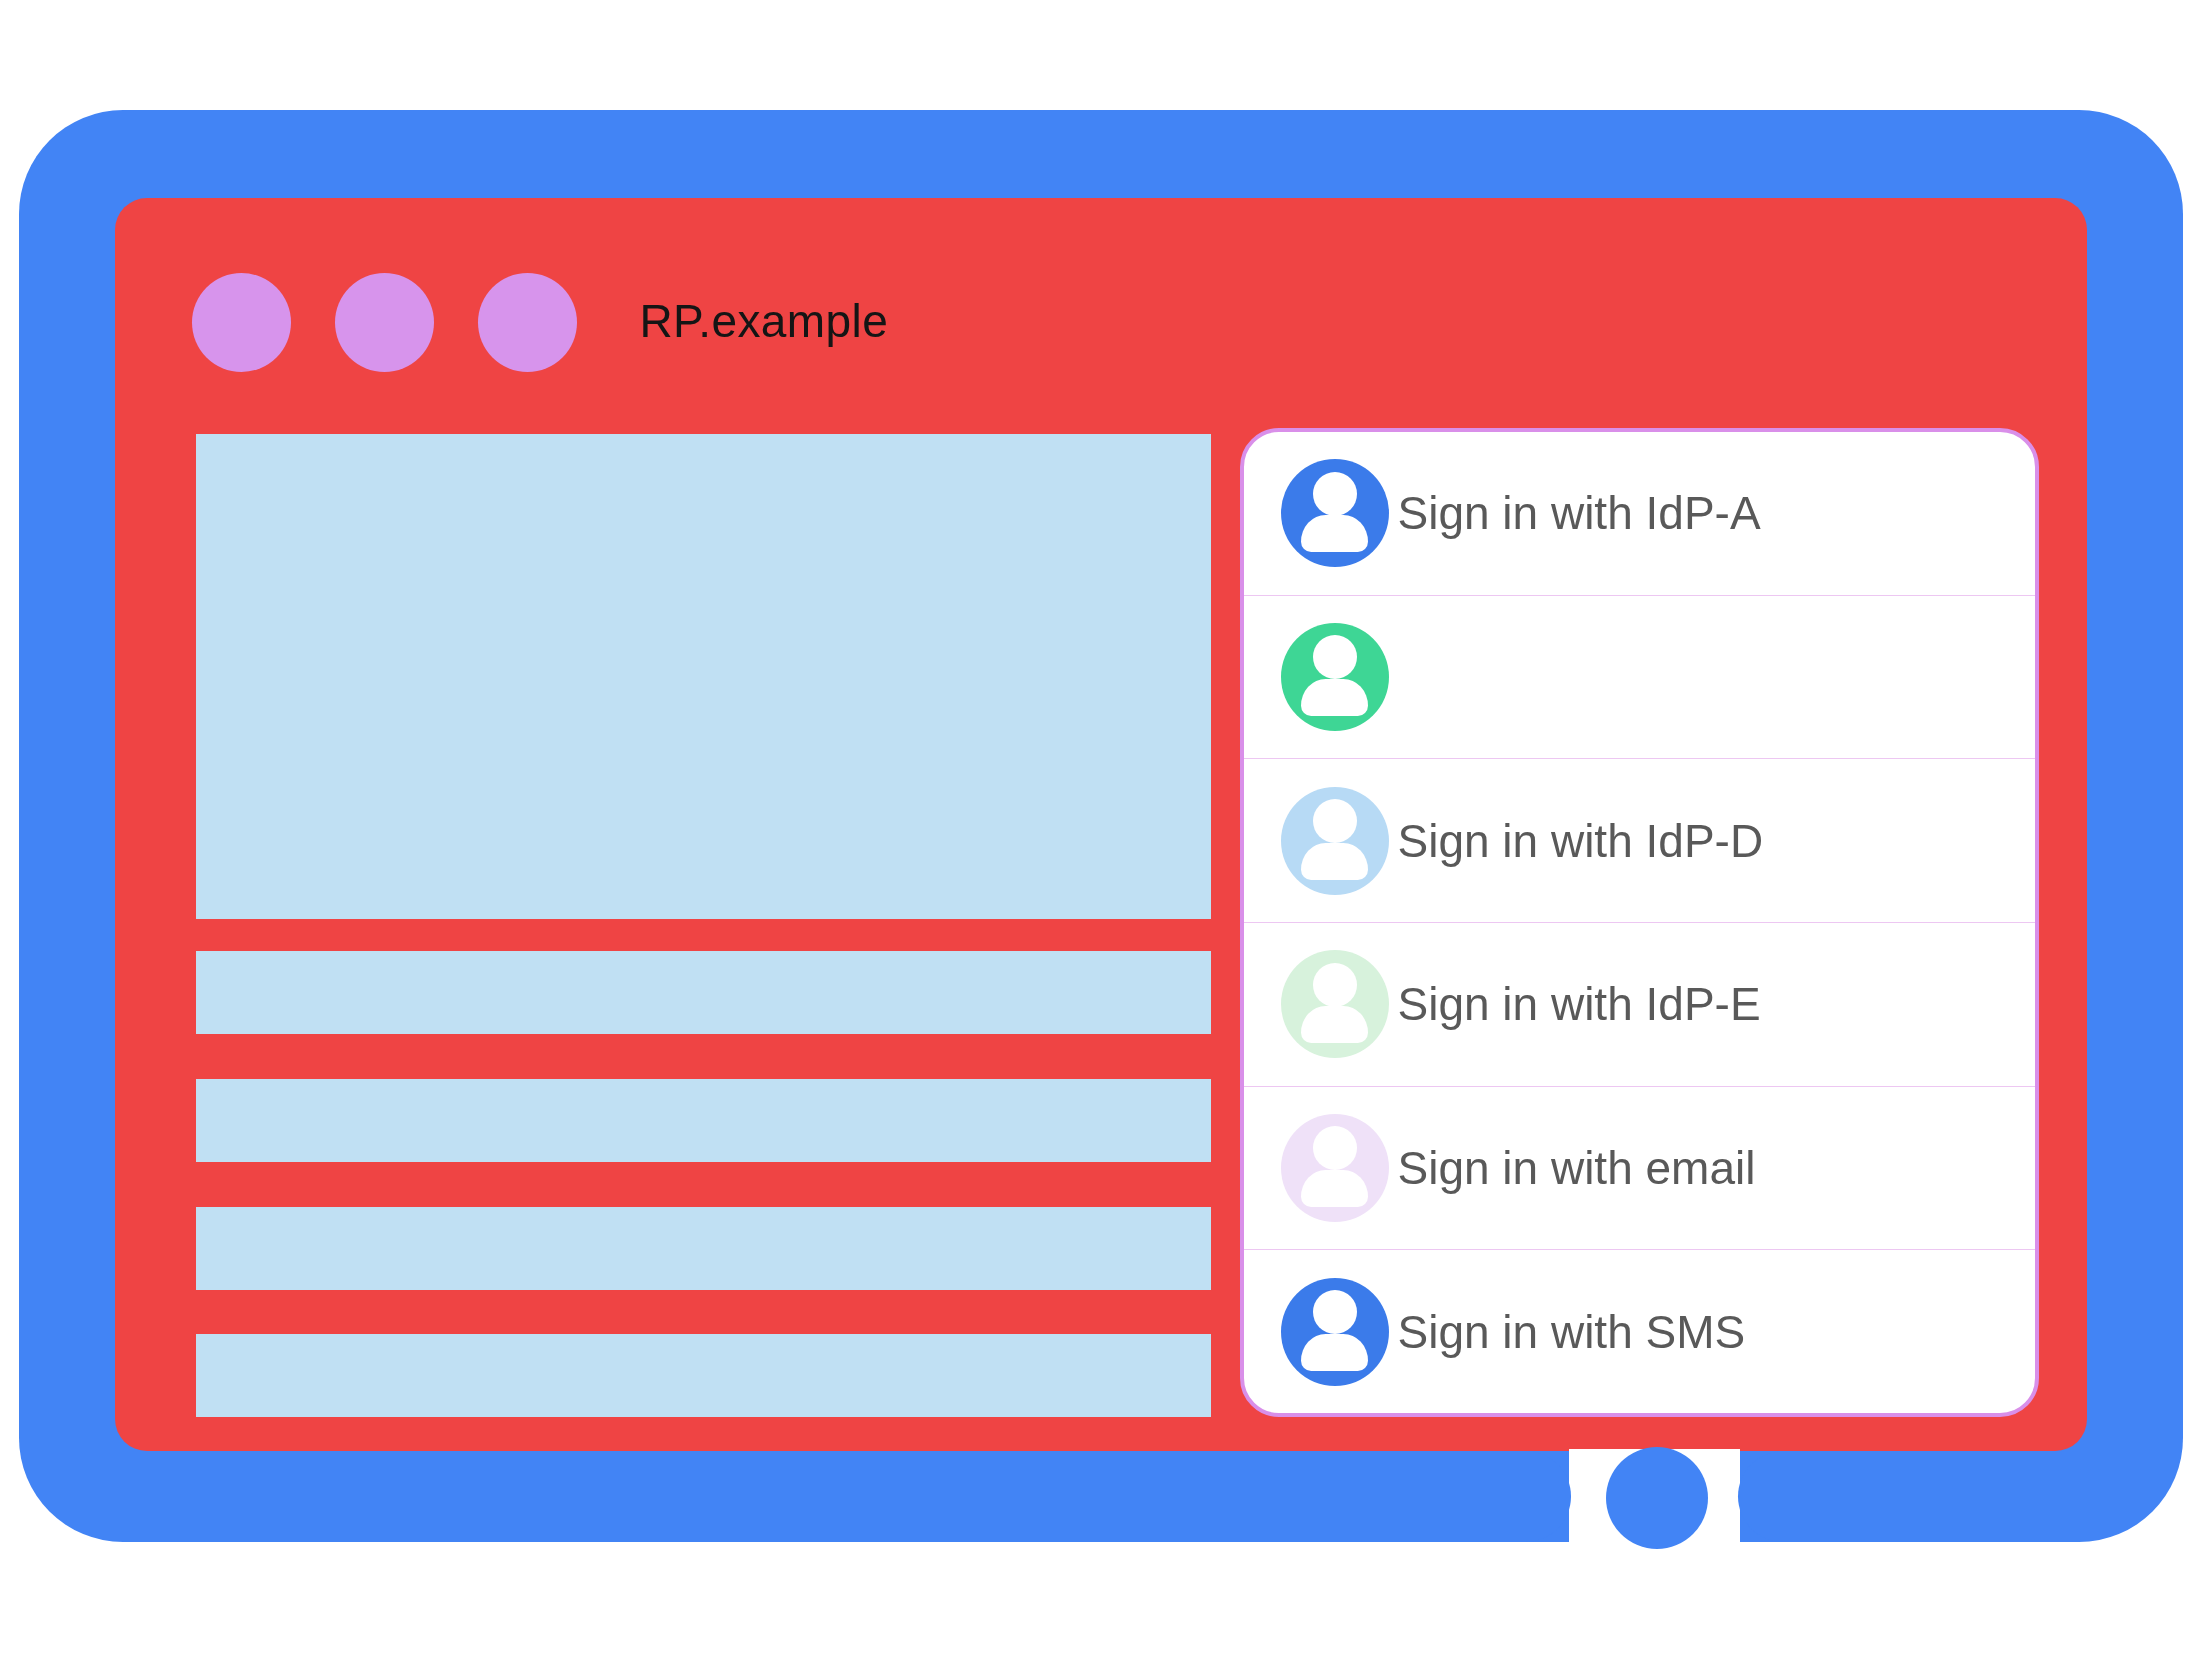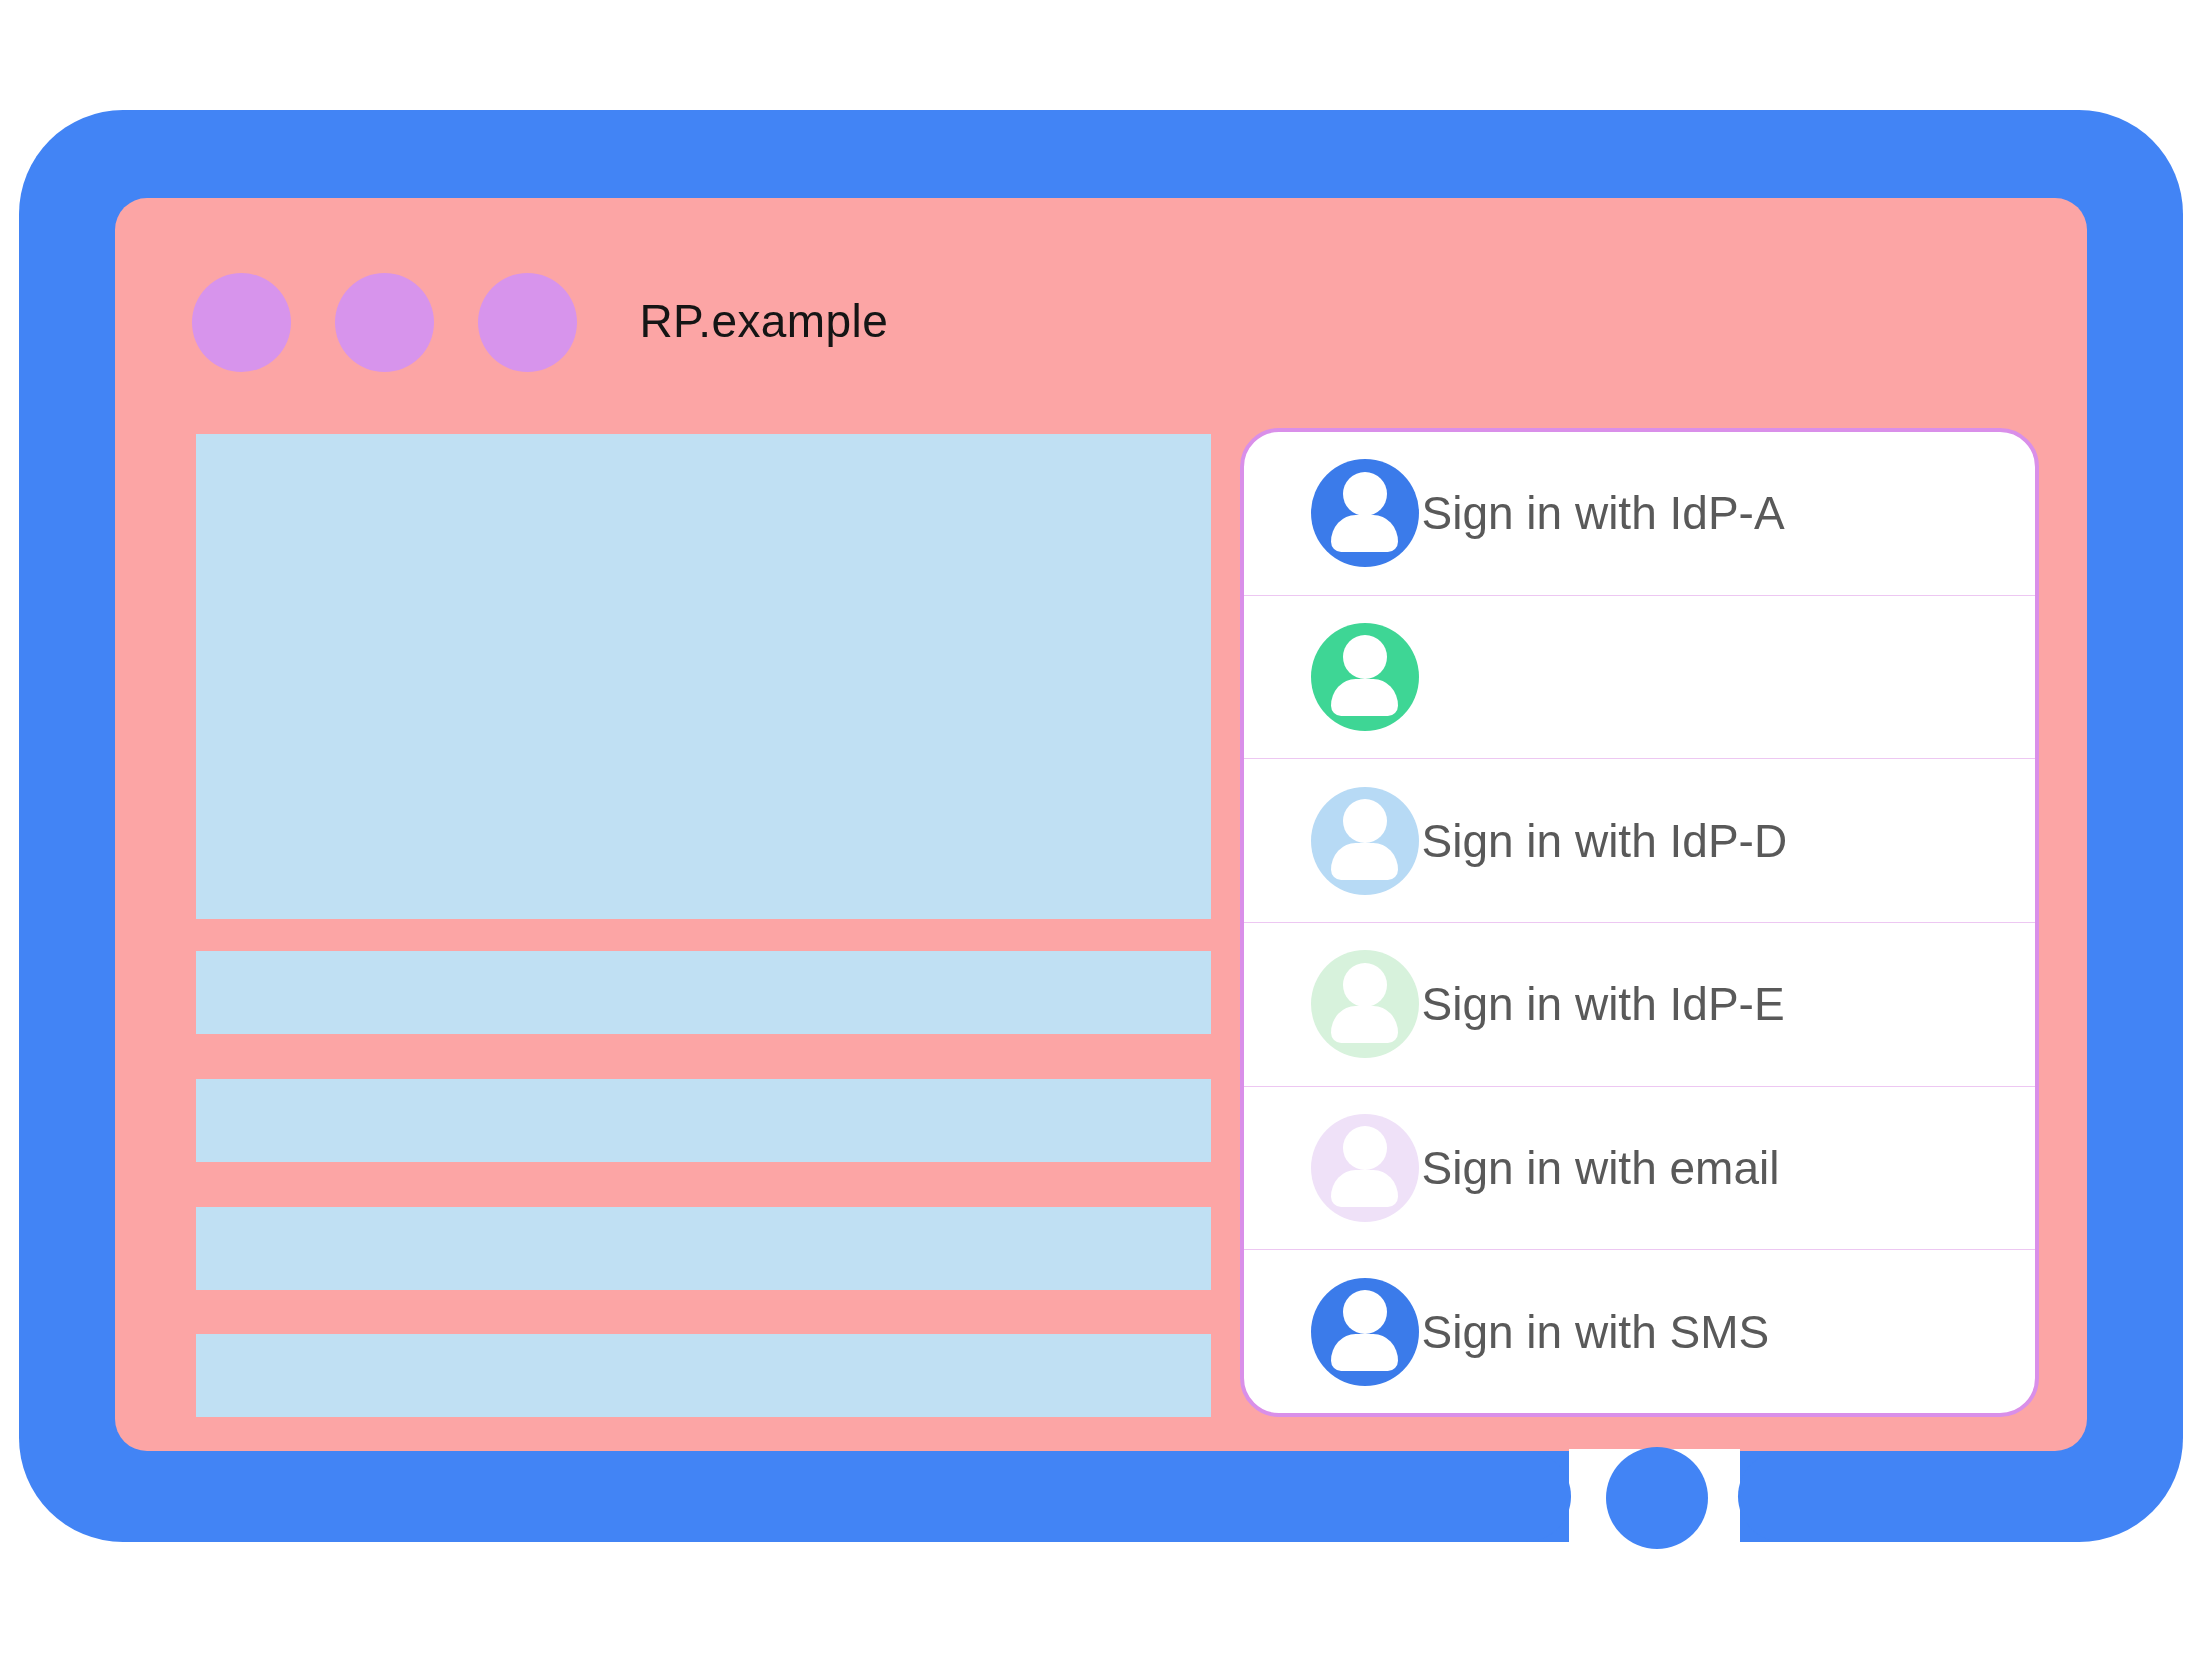--- a/index.html
+++ b/index.html
@@ -14,21 +14,21 @@
   
   .frame {
     position: absolute; left: 18.5px; top: 110px;
     width: 2164px; height: 1432px;
     background: var(--frame-blue);
     border-radius: 104px;
   }
   .screen {
     position: absolute; left: 96px; top: 88px;
     width: 1972px; height: 1253px;
-    background: #fca5a5;
+    background: #ef4444;
     border-radius: 32px;
   }
 
   
   .notch-gap {
     position: absolute; left: 1569px; top: 1449px;
     width: 171px; height: 102px;
     background: #ffffff;
   }
   .cap {
@@ -84,21 +84,21 @@
     box-sizing: border-box;
     background: #ffffff;
     border: 4.4px solid var(--panel-border);
     border-radius: 39px;
     display: flex; flex-direction: column;
     overflow: hidden;
   }
   .row {
     flex: 1;
     display: flex; align-items: center;
-    padding-left: 67px; gap: 3px;
+    padding-left: 37px; gap: 9px;
     background: transparent;
     cursor: pointer;
   }
   .row:not(:last-child) { border-bottom: 1.8px solid var(--panel-separator); }
 
   .avatar {
     position: relative;
     width: 108px; height: 108px;
     border-radius: 50%;
     flex: 0 0 auto;

